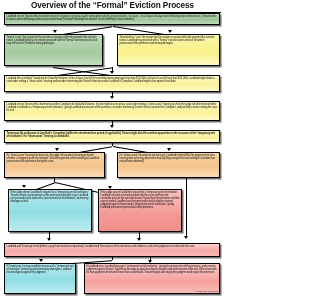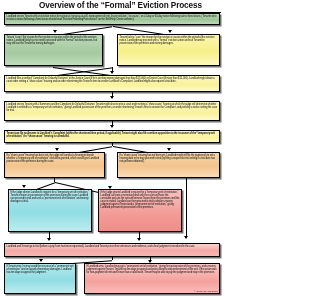--- a/index.html
+++ b/index.html
@@ -22,21 +22,20 @@
   .title {
     position: absolute;
     left: 0; top: 1px;
     width: 225px;
     text-align: center;
     font-size: 8.2px;
     font-weight: bold;
     letter-spacing: -0.1px;
     color: #111111;
     line-height: 10px;
-    padding-left: 8px;
   }
   .title-rule {
     position: absolute;
     left: 4px; top: 11.5px;
     width: 217px; height: 1px;
     background: #000000;
   }
   .box {
     position: absolute;
     box-sizing: border-box;

